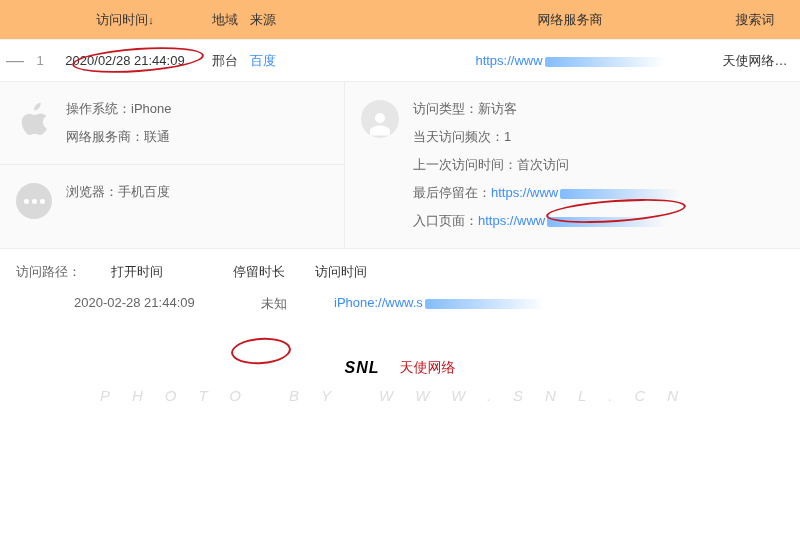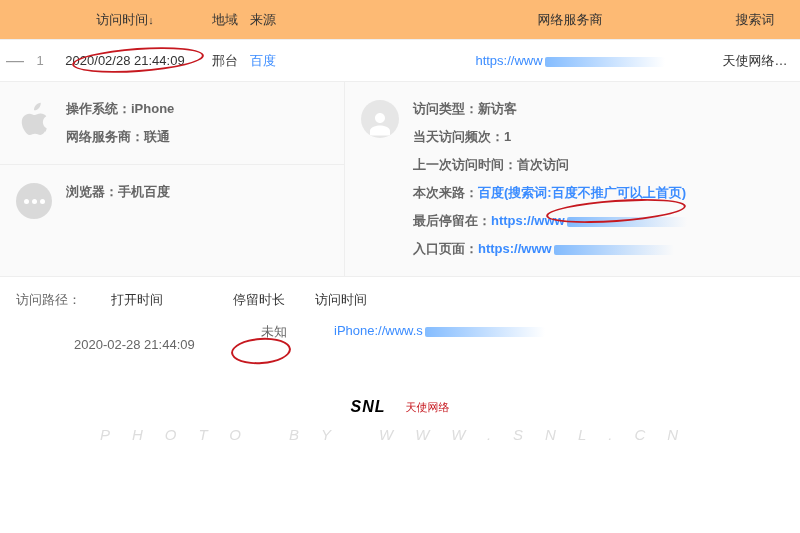--- a/index.html
+++ b/index.html
@@ -27,46 +27,46 @@
 .detail-left { width: 345px; border-right: 1px solid #eee; }
 .detail-left-box { padding: 18px 16px; display: flex; align-items: flex-start; gap: 14px; }
 .detail-left-box + .detail-left-box { border-top: 1px solid #eee; }
 .icon-apple { width: 36px; height: 42px; fill: #d9d9d9; }
 .icon-browser { width: 36px; height: 36px; border-radius: 50%; background: #d9d9d9; display: flex; align-items: center; justify-content: center; }
 .icon-browser span { display: flex; gap: 3px; }
 .icon-browser i { width: 5px; height: 5px; border-radius: 50%; background: #fff; }
 .icon-user { width: 38px; height: 38px; border-radius: 50%; background: #e6e6e6; display: flex; align-items: flex-end; justify-content: center; overflow: hidden; }
 .icon-user svg { fill: #fff; width: 30px; height: 30px; }
 .detail-lines { display: flex; flex-direction: column; gap: 10px; }
-.detail-line { color: #666; font-weight: bold; }
+.detail-line { color: #666; }
 .detail-line .lbl { color: #666; }
 .detail-line .val { color: #666; }
 .detail-line a { color: #3b8cff; text-decoration: none; }
 .detail-right { flex: 1; padding: 18px 16px; display: flex; gap: 14px; align-items: flex-start; }
 
 .blur-blue { display: inline-block; width: 120px; height: 10px; background: linear-gradient(90deg, rgba(80,160,255,0.7), rgba(80,160,255,0)); border-radius: 2px; vertical-align: middle; margin-left: 2px; }
 
 .path-section { padding: 14px 16px; }
 .path-header { display: flex; gap: 30px; color: #333; margin-bottom: 14px; }
 .path-header .ph-label { color: #666; }
 .path-row { display: flex; gap: 30px; color: #666; margin-top: 8px; }
-.path-time { width: 140px; margin-left: 58px; margin-top: 14px; }
+.path-time { width: 140px; margin-left: 58px; }
 .path-dur { width: 60px; text-align: center; }
 .path-url { flex: 1; }
 .path-url a { color: #3b8cff; text-decoration: none; }
 
 .ring { position: absolute; border: 2px solid #c6181f; border-radius: 50%; transform: rotate(-4deg); pointer-events: none; }
 .ring1 { width: 132px; height: 24px; left: 72px; top: 48px; }
 .ring2 { width: 140px; height: 22px; left: 546px; top: 200px; }
 .ring3 { width: 60px; height: 26px; left: 231px; top: 338px; }
 
 .footer { text-align: center; padding: 22px 0 10px; margin-top: 10px; }
 .footer-brand { display: inline-flex; align-items: center; gap: 6px; }
 .footer-brand .snl { color: #000000; font-weight: 700; font-size: 16px; letter-spacing: 1px; font-style: italic; }
-.footer-brand .cn { color: #c6181f; font-size: 11px; margin-left: 14px; }
+.footer-brand .cn { color: #c6181f; font-size: 14px; margin-left: 14px; }
 .footer-letters { margin-top: 10px; letter-spacing: 22px; color: #ddd; font-size: 15px; text-align: center; font-style: italic; }
 
 .sort-arrow { font-size: 11px; }
 .wrapper { position: relative; }
 </style>
 </head>
 <body>
 
 <div class="container wrapper">
 
@@ -121,21 +121,20 @@
     <div class="detail-right">
       <div class="icon-user">
         <svg viewBox="0 0 24 24">
             <path d="M12 12c2.2 0 4-1.8 4-4s-1.8-4-4-4-4 1.8-4 4 1.8 4 4 4zm0 2c-3 0-8 1.4-8 4.2V22h16v-3.8c0-2.8-5-4.2-8-4.2z"></path>
           </svg>
       </div>
       <div class="detail-lines">
         <div class="detail-line"><span class="lbl">访问类型：</span><span class="val">新访客</span></div>
         <div class="detail-line"><span class="lbl">当天访问频次：</span><span class="val">1</span></div>
         <div class="detail-line"><span class="lbl">上一次访问时间：</span><span class="val">首次访问</span></div>
-        <div class="detail-line"><span class="lbl">本次来路：</span><a href="#">百度(搜索词:百度不推广可以上首页)</a></div>
         <div class="detail-line"><span class="lbl">最后停留在：</span><a href="#"><span>https://www</span><span class="blur-blue"></span></a></div>
         <div class="detail-line"><span class="lbl">入口页面：</span><a href="#"><span>https://www</span><span class="blur-blue"></span></a></div>
       </div>
     </div>
   </div>
 
   <div class="ring ring2"></div>
 
   <div class="path-section">
     <div class="path-header">

